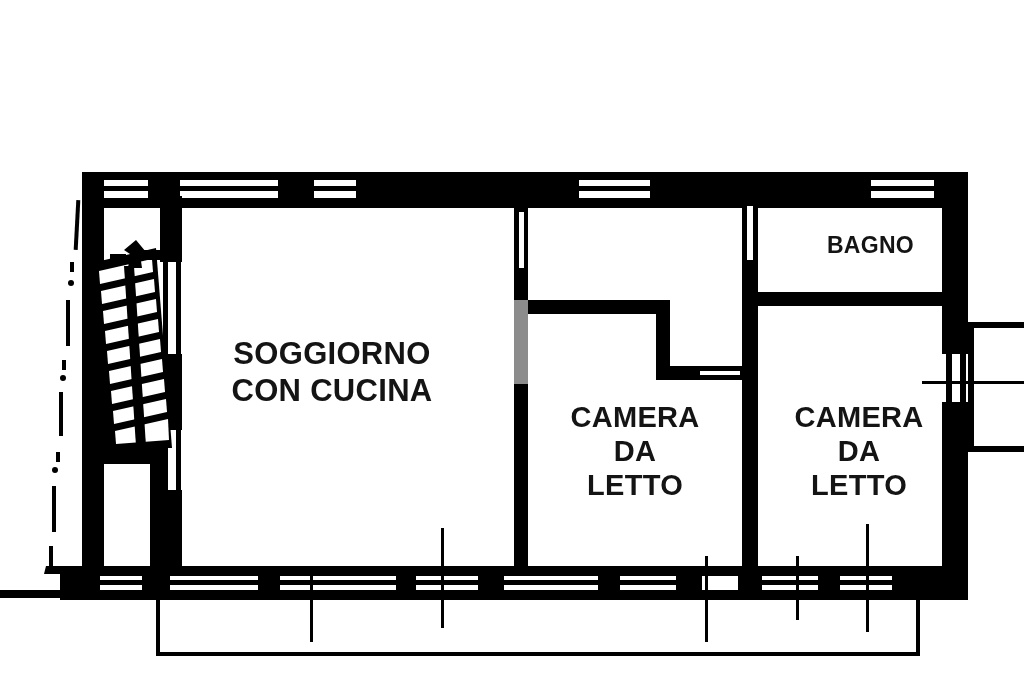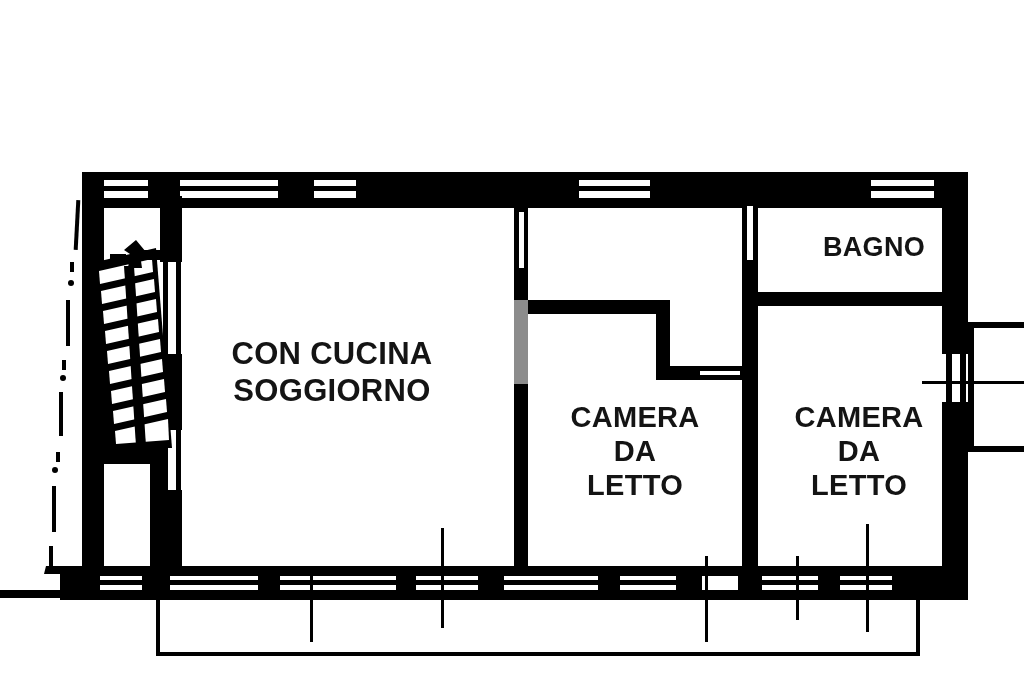--- a/index.html
+++ b/index.html
@@ -48,24 +48,25 @@
     width: 204px;
     font-size: 29px;
   }
   #label-camera-2 {
     left: 762px;
     top: 400px;
     width: 194px;
     font-size: 29px;
   }
   #label-bagno {
-    left: 777px;
+    left: 720px;
     top: 232px;
     width: 194px;
-    font-size: 27px;
+    font-size: 23px;
+    text-align: right;
   }
   #label-balcone {
     left: 375px;
     top: 609px;
     width: 350px;
     font-size: 29px;
   }
   .lbl-line { display: block; }
 </style>
 </head>
@@ -222,22 +223,22 @@
       <rect x="441" y="528" width="3" height="100"></rect>
       <rect x="705" y="556" width="3" height="86"></rect>
       <rect x="866" y="524" width="3" height="108"></rect>
       <rect x="310" y="576" width="3" height="66"></rect>
       <rect x="796" y="556" width="3" height="64"></rect>
 
     </g>
   </svg>
 
   <div class="room-label" id="label-soggiorno">
+    <span class="lbl-line">SOGGIORNO</span>
     <span class="lbl-line">CON CUCINA</span>
-    <span class="lbl-line">SOGGIORNO</span>
   </div>
 
   <div class="room-label" id="label-camera-1">
     <span class="lbl-line">CAMERA</span>
     <span class="lbl-line">DA</span>
     <span class="lbl-line">LETTO</span>
   </div>
 
   <div class="room-label" id="label-camera-2">
     <span class="lbl-line">CAMERA</span>

